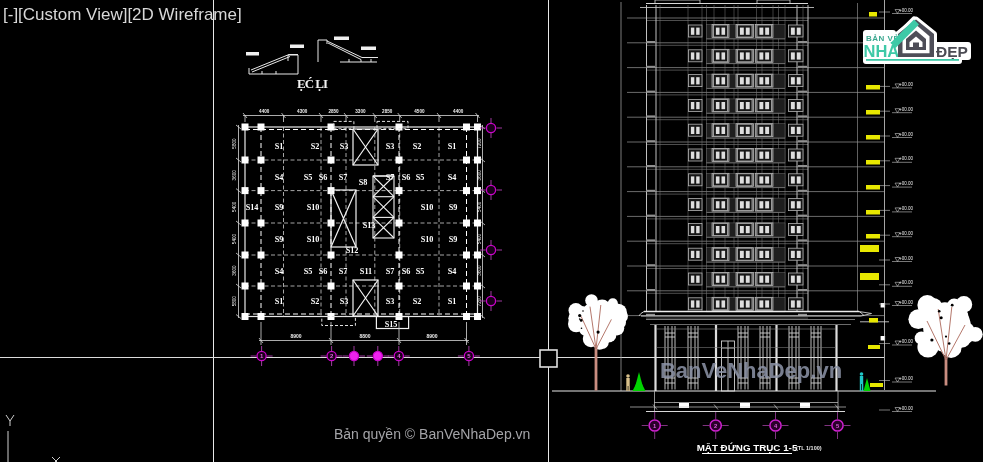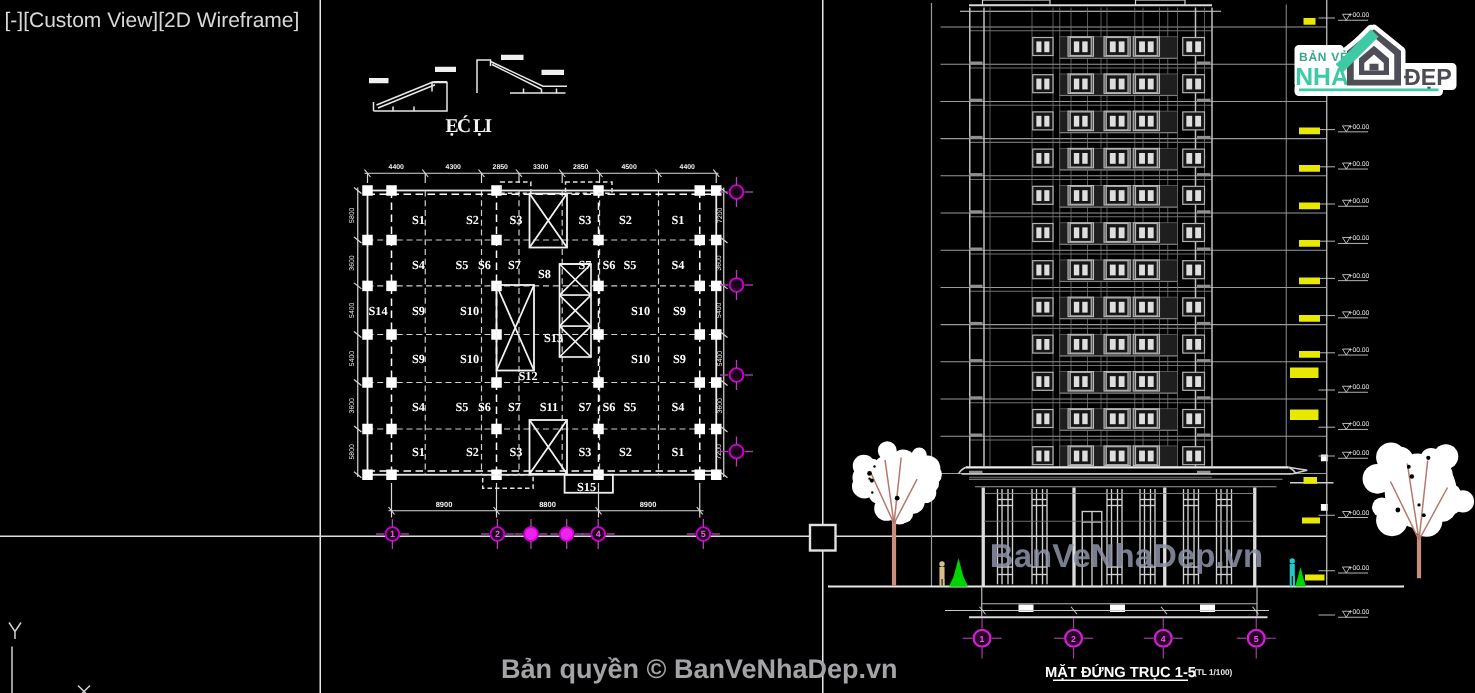--- a/index.html
+++ b/index.html
@@ -1,17 +1,17 @@
 <!DOCTYPE html>
 <html><head><meta charset="utf-8">
 <style>
 html,body{margin:0;padding:0;background:#000;}
 body{width:983px;height:462px;overflow:hidden;position:relative;font-family:"Liberation Sans",sans-serif;transform:translateZ(0);}
-.toplabel{will-change:transform;position:absolute;left:3px;top:5px;color:#d8d8d8;font-size:14px;}
-.copyright{will-change:transform;position:absolute;left:334px;top:426px;color:#a4a4a8;font-size:18px;font-weight:bold;margin-top:10px;}
+.toplabel{will-change:transform;position:absolute;left:3px;top:5px;color:#d8d8d8;font-size:17px;}
+.copyright{will-change:transform;position:absolute;left:334px;top:426px;color:#a4a4a8;font-size:14px;font-weight:normal;}
 </style></head><body>
 
 <div class="toplabel">[-][Custom View][2D Wireframe]</div>
 
 <svg width="983" height="462" viewBox="0 0 983 462" style="position:absolute;left:0;top:0;will-change:transform;">
 
 <line x1="213.5" y1="0" x2="213.5" y2="462" stroke="#e8e8e8" stroke-width="1"></line>
 
 <line x1="548.5" y1="0" x2="548.5" y2="462" stroke="#e8e8e8" stroke-width="1"></line>
 

